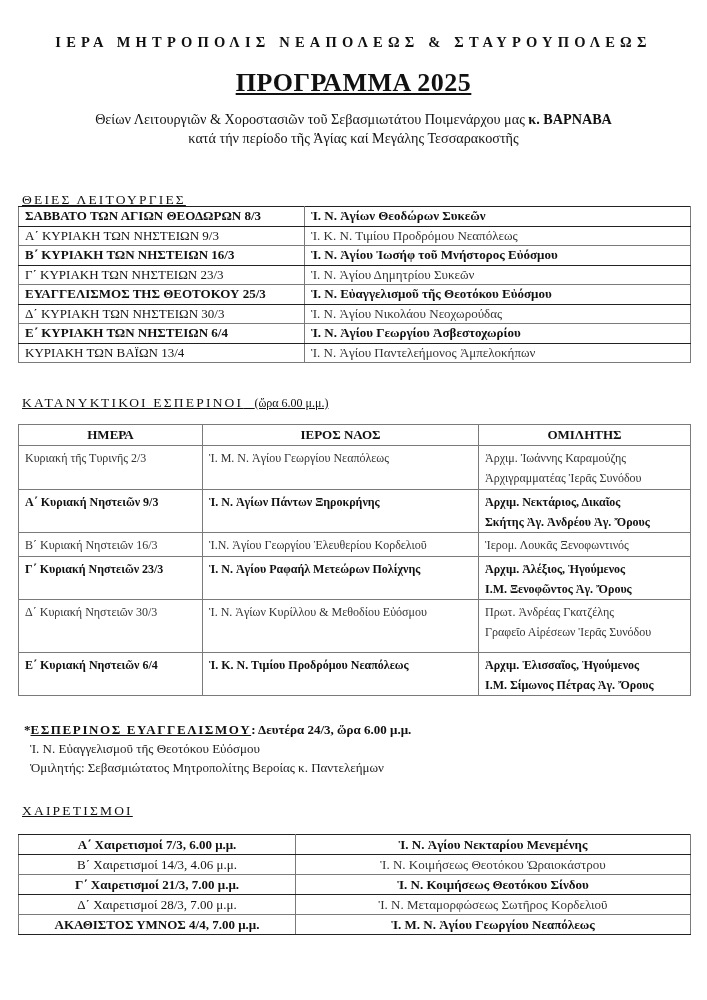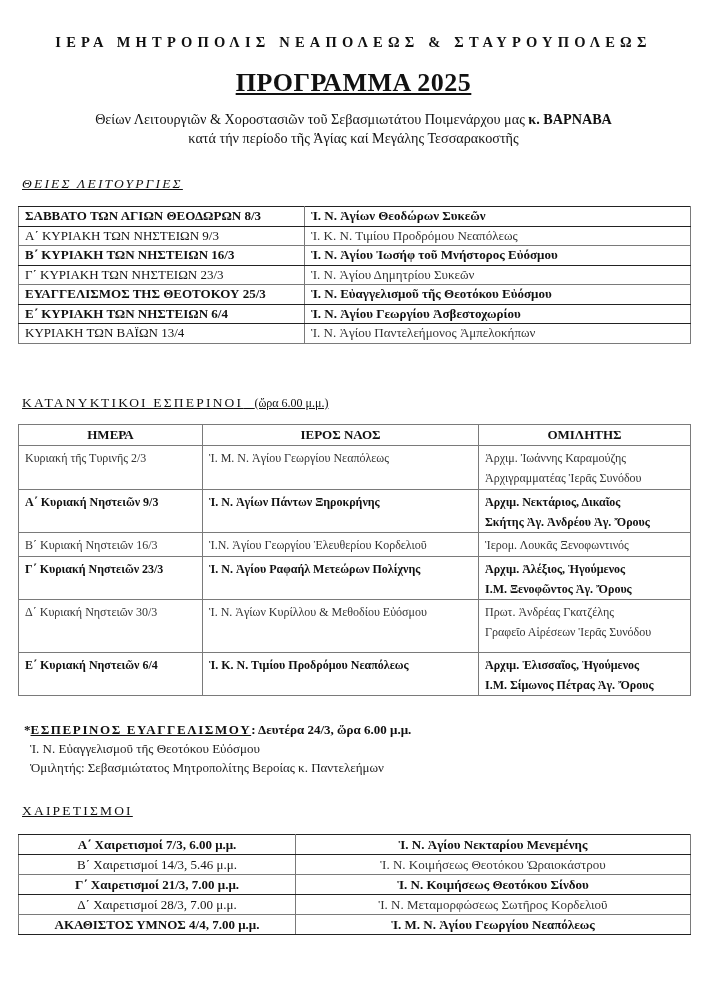--- a/index.html
+++ b/index.html
@@ -46,21 +46,21 @@
 </head>
 <body>
 
 <div class="abs diocese">ΙΕΡΑ ΜΗΤΡΟΠΟΛΙΣ ΝΕΑΠΟΛΕΩΣ &amp; ΣΤΑΥΡΟΥΠΟΛΕΩΣ</div>
 <div class="abs title">ΠΡΟΓΡΑΜΜΑ 2025</div>
 <div class="abs subtitle">
   <span>Θείων Λειτουργιῶν &amp; Χοροστασιῶν τοῦ Σεβασμιωτάτου Ποιμενάρχου μας </span><b>κ. ΒΑΡΝΑΒΑ</b><br>
   <span>κατά τήν περίοδο τῆς Ἁγίας καί Μεγάλης Τεσσαρακοστῆς</span>
 </div>
 
-<div class="abs section-heading" style="top:176px;font-style:italic;">ΘΕΙΕΣ ΛΕΙΤΟΥΡΓΙΕΣ</div>
+<div class="abs section-heading" style="top:192px;">ΘΕΙΕΣ ΛΕΙΤΟΥΡΓΙΕΣ</div>
 <table class="t1" style="left:18px; top:206px; width:672px;">
   <colgroup>
       <col style="width:286px">
       <col style="width:386px">
     </colgroup>
   <tbody id="t1body">
       <tr class="bold">
         <td>ΣΑΒΒΑΤΟ ΤΩΝ ΑΓΙΩΝ ΘΕΟΔΩΡΩΝ 8/3</td>
         <td>Ἱ. Ν. Ἁγίων Θεοδώρων Συκεῶν</td>
       </tr>
@@ -72,20 +72,24 @@
         <td>Β΄ ΚΥΡΙΑΚΗ ΤΩΝ ΝΗΣΤΕΙΩΝ 16/3</td>
         <td>Ἱ. Ν. Ἁγίου Ἰωσήφ τοῦ Μνήστορος Εὐόσμου</td>
       </tr>
       <tr class="normal">
         <td>Γ΄ ΚΥΡΙΑΚΗ ΤΩΝ ΝΗΣΤΕΙΩΝ 23/3</td>
         <td>Ἱ. Ν. Ἁγίου Δημητρίου Συκεῶν</td>
       </tr>
       <tr class="bold">
         <td>ΕΥΑΓΓΕΛΙΣΜΟΣ ΤΗΣ ΘΕΟΤΟΚΟΥ 25/3</td>
         <td>Ἱ. Ν. Εὐαγγελισμοῦ τῆς Θεοτόκου Εὐόσμου</td>
+      </tr>
+      <tr class="normal">
+        <td>Δ΄ ΚΥΡΙΑΚΗ ΤΩΝ ΝΗΣΤΕΙΩΝ 30/3</td>
+        <td>Ἱ. Ν. Ἁγίου Νικολάου Νεοχωρούδας</td>
       </tr>
       <tr class="bold">
         <td>Ε΄ ΚΥΡΙΑΚΗ ΤΩΝ ΝΗΣΤΕΙΩΝ 6/4</td>
         <td>Ἱ. Ν. Ἁγίου Γεωργίου Ἀσβεστοχωρίου</td>
       </tr>
       <tr class="normal">
         <td>ΚΥΡΙΑΚΗ ΤΩΝ ΒΑΪΩΝ 13/4</td>
         <td>Ἱ. Ν. Ἁγίου Παντελεήμονος Ἀμπελοκήπων</td>
       </tr>
     </tbody>
@@ -170,21 +174,21 @@
   <colgroup>
       <col style="width:277px">
       <col style="width:395px">
     </colgroup>
   <tbody id="t3body">
       <tr class="bold">
         <td>Α΄ Χαιρετισμοί 7/3,  6.00 μ.μ.</td>
         <td>Ἱ. Ν. Ἁγίου Νεκταρίου Μενεμένης</td>
       </tr>
       <tr class="normal">
-        <td>Β΄  Χαιρετισμοί 14/3,  5.46 μ.μ.</td>
+        <td>Β΄  Χαιρετισμοί 14/3,  4.06 μ.μ.</td>
         <td>Ἱ. Ν. Κοιμήσεως Θεοτόκου Ὡραιοκάστρου</td>
       </tr>
       <tr class="bold">
         <td>Γ΄ Χαιρετισμοί 21/3,  7.00 μ.μ.</td>
         <td>Ἱ. Ν. Κοιμήσεως Θεοτόκου Σίνδου</td>
       </tr>
       <tr class="normal">
         <td>Δ΄ Χαιρετισμοί  28/3,  7.00 μ.μ.</td>
         <td>Ἱ. Ν. Μεταμορφώσεως Σωτῆρος Κορδελιοῦ</td>
       </tr>

